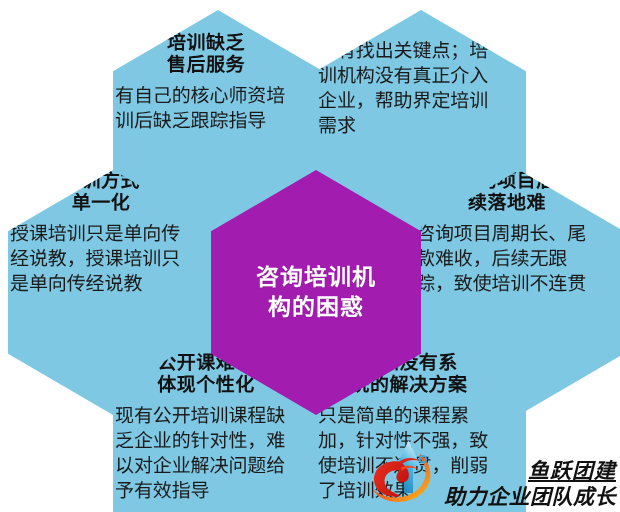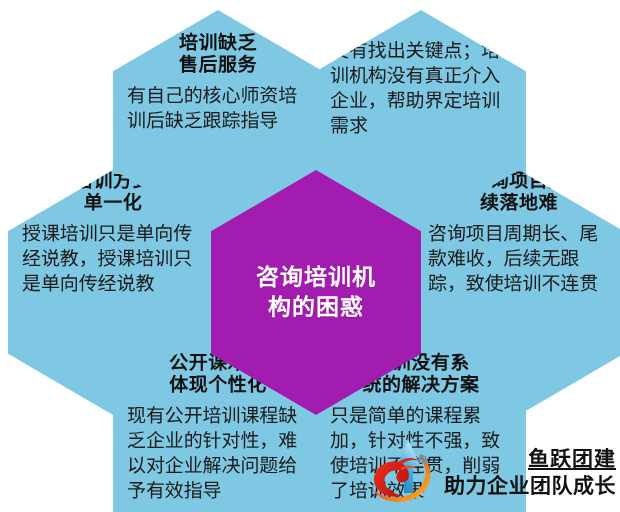--- a/index.html
+++ b/index.html
@@ -23,21 +23,20 @@
   
   .hex {
     position: absolute;
     width: 210px;
     height: 245px;
     -webkit-clip-path: polygon(50% 0%, 100% 25%, 100% 75%, 50% 100%, 0% 75%, 0% 25%);
     clip-path: polygon(50% 0%, 100% 25%, 100% 75%, 50% 100%, 0% 75%, 0% 25%);
     box-sizing: border-box;
     display: flex;
     flex-direction: column;
-    align-items: center;
     justify-content: flex-start;
   }
 
   .hex.blue {
     background: #7ec8e3;
   }
 
   .hex.center {
     background: #a21caf;
     justify-content: center;
@@ -97,22 +96,23 @@
 
   #hex-bottom-left  .hex-inner,
   #hex-bottom-right .hex-inner { margin-top: 22px; }
 
   
   #brand {
     position: absolute;
     right: 4px;
     bottom: 4px;
     display: flex;
-    align-items: center;
+    align-items: flex-end;
     z-index: 20;
+    font-style: italic;
   }
 
   #brand-mark {
     width: 76px;
     height: 72px;
     flex: 0 0 auto;
     margin-right: 2px;
   }
 
   #brand-text {

